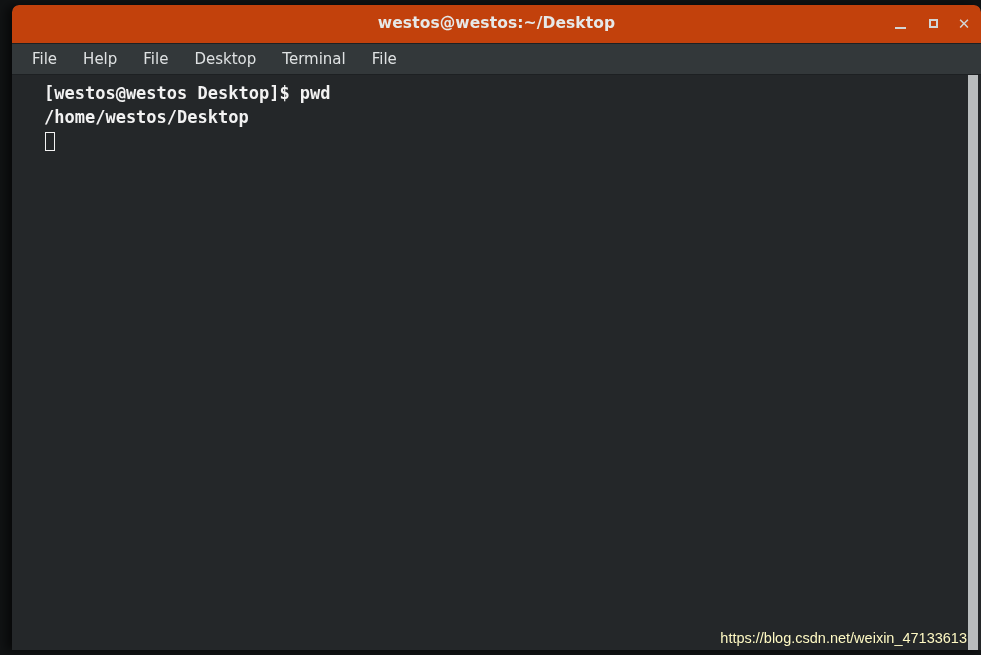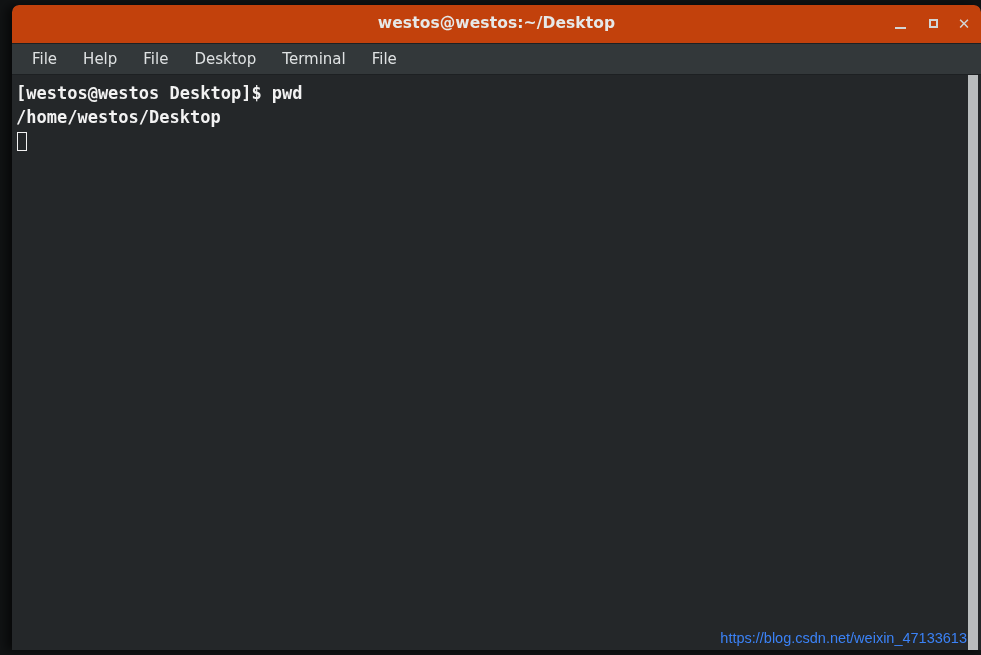--- a/index.html
+++ b/index.html
@@ -125,20 +125,21 @@
   }
   .term-line {
     color: #f2f2f2;
     font-family: "DejaVu Sans Mono", monospace;
     font-size: 17px;
     font-weight: bold;
     line-height: 24px;
     height: 24px;
     white-space: pre;
     letter-spacing: 0px;
+    margin-left: 28px;
   }
   .cursor-block {
     display: inline-block;
     width: 10px;
     height: 19px;
     border: 1.5px solid #f2f2f2;
     box-sizing: border-box;
     vertical-align: -4px;
     margin-left: 1px;
   }
@@ -159,21 +160,21 @@
     width: 10px;
     height: 100%;
     background: #b9bcbd;
   }
 
   
   #watermark {
     position: absolute;
     right: 14px;
     bottom: 5px;
-    color: #3b82f6;
+    color: #fef9c3;
     font-size: 14.5px;
     font-family: "Liberation Sans", sans-serif;
     white-space: nowrap;
   }
 </style>
 </head>
 <body>
 
 <div id="desktop">
 

